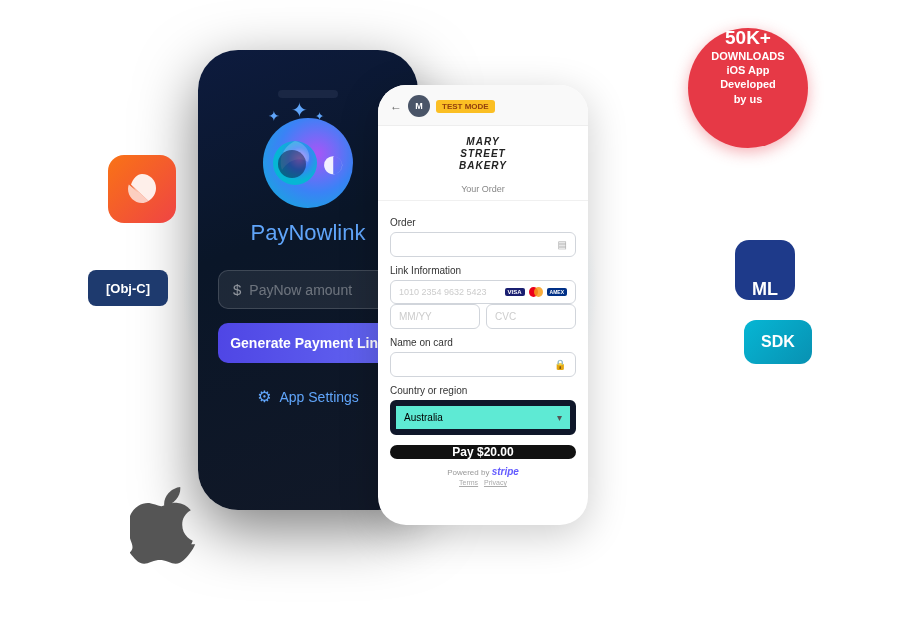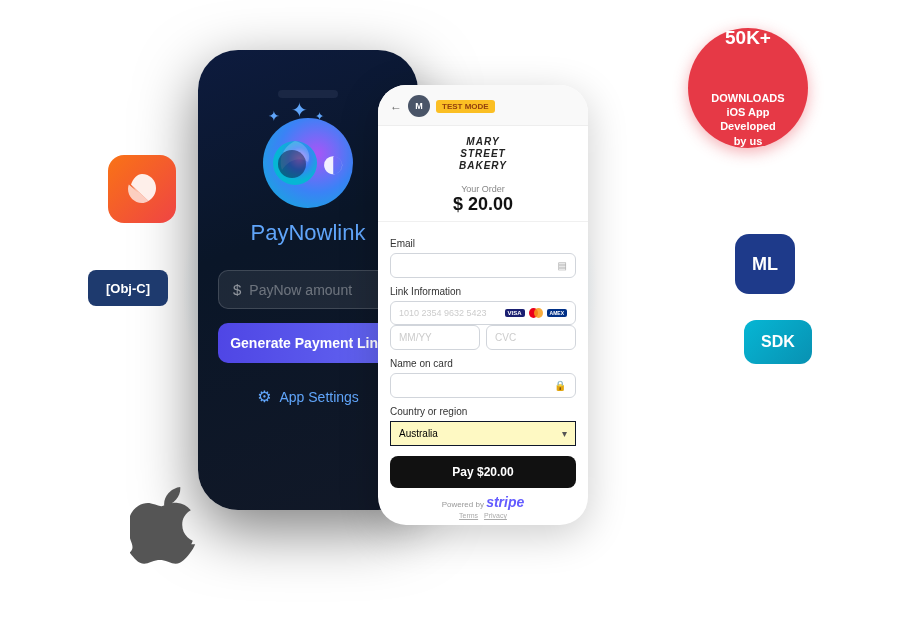--- a/index.html
+++ b/index.html
@@ -63,23 +63,24 @@
       left: 88px;
       font-size: 13px;
       font-weight: 600;
     }
 
     .badge-ml {
       width: 60px;
       height: 60px;
       background: #1e3a8a;
       border-radius: 14px;
-      top: 234px;
+      top: 240px;
       right: 105px;
       font-size: 18px;
+      align-items: flex-end;
     }
 
     .badge-sdk {
       width: 68px;
       height: 44px;
       background: linear-gradient(135deg, #06b6d4, #0891b2);
       border-radius: 12px;
       top: 320px;
       right: 88px;
       font-size: 16px;
@@ -100,21 +101,21 @@
       position: absolute;
       top: 28px;
       right: 92px;
       width: 120px;
       height: 120px;
       background: #e63946;
       border-radius: 50%;
       display: flex;
       flex-direction: column;
       align-items: center;
-      justify-content: space-between;
+      justify-content: flex-start;
       color: #fff;
       z-index: 20;
       text-align: center;
       box-shadow: 0 4px 15px rgba(230,57,70,0.4);
     }
     .downloads-badge .big { font-size: 19px; font-weight: 900; line-height: 1.1; }
     .downloads-badge .small { font-size: 11px; font-weight: 600; line-height: 1.3; }
 
     
     .phone-dark {
@@ -318,55 +319,54 @@
       padding: 1px 3px;
       border-radius: 2px;
     }
 
     .name-input-row {
       position: relative;
     }
 
     .country-select {
       width: 100%;
-      border: 1px solid #0f172a;
-      border-radius: 0;
+      border: 6px solid #0f172a;
+      border-radius: 6px;
       padding: 6px 8px;
       font-size: 10px;
-      background: #fef9c3;
+      background: #5eead4;
       display: flex;
       align-items: center;
       justify-content: space-between;
     }
     .chevron-down { color: #555; font-size: 10px; }
 
     .pay-button {
       width: 100%;
       background: #111;
       color: #fff;
       border: none;
       border-radius: 8px;
-      padding: 9px;
       font-size: 12px;
       font-weight: 700;
       cursor: pointer;
       margin-top: 10px;
     }
 
     .powered-by {
       text-align: center;
       margin-top: 6px;
       font-size: 8px;
       color: #999;
     }
     .stripe-text {
       font-style: italic;
       font-weight: 700;
       color: #635bff;
-      font-size: 14px;
+      font-size: 10px;
     }
     .terms-row {
       text-align: center;
       font-size: 7px;
       color: #aaa;
       margin-top: 2px;
     }
   </style>
 </head>
 <body>
@@ -459,26 +459,25 @@
       <span class="test-mode-badge">TEST MODE</span>
     </div>
 
     <div class="merchant-info">
       <div class="merchant-name">
         <span>MARY</span><br>
         <span>STREET</span><br>
         <span>BAKERY</span>
       </div>
       <div class="order-label">Your Order</div>
-      <div class="order-amount">$ 20.00</div>
     </div>
 
     <div class="payment-form">
 
-      <span class="form-label">Email</span>
+      <span class="form-label">Order</span>
       <div class="form-input">
         <span></span>
         <span style="color:#aaa;font-size:10px;">▤</span>
       </div>
 
       <span class="form-label">Link Information</span>
       <div class="form-input" style="justify-content:space-between;">
         <span style="color:#ccc;font-size:9px;">1010 2354 9632 5423</span>
         <div class="card-icons">
           <span class="card-icon-visa">VISA</span>

